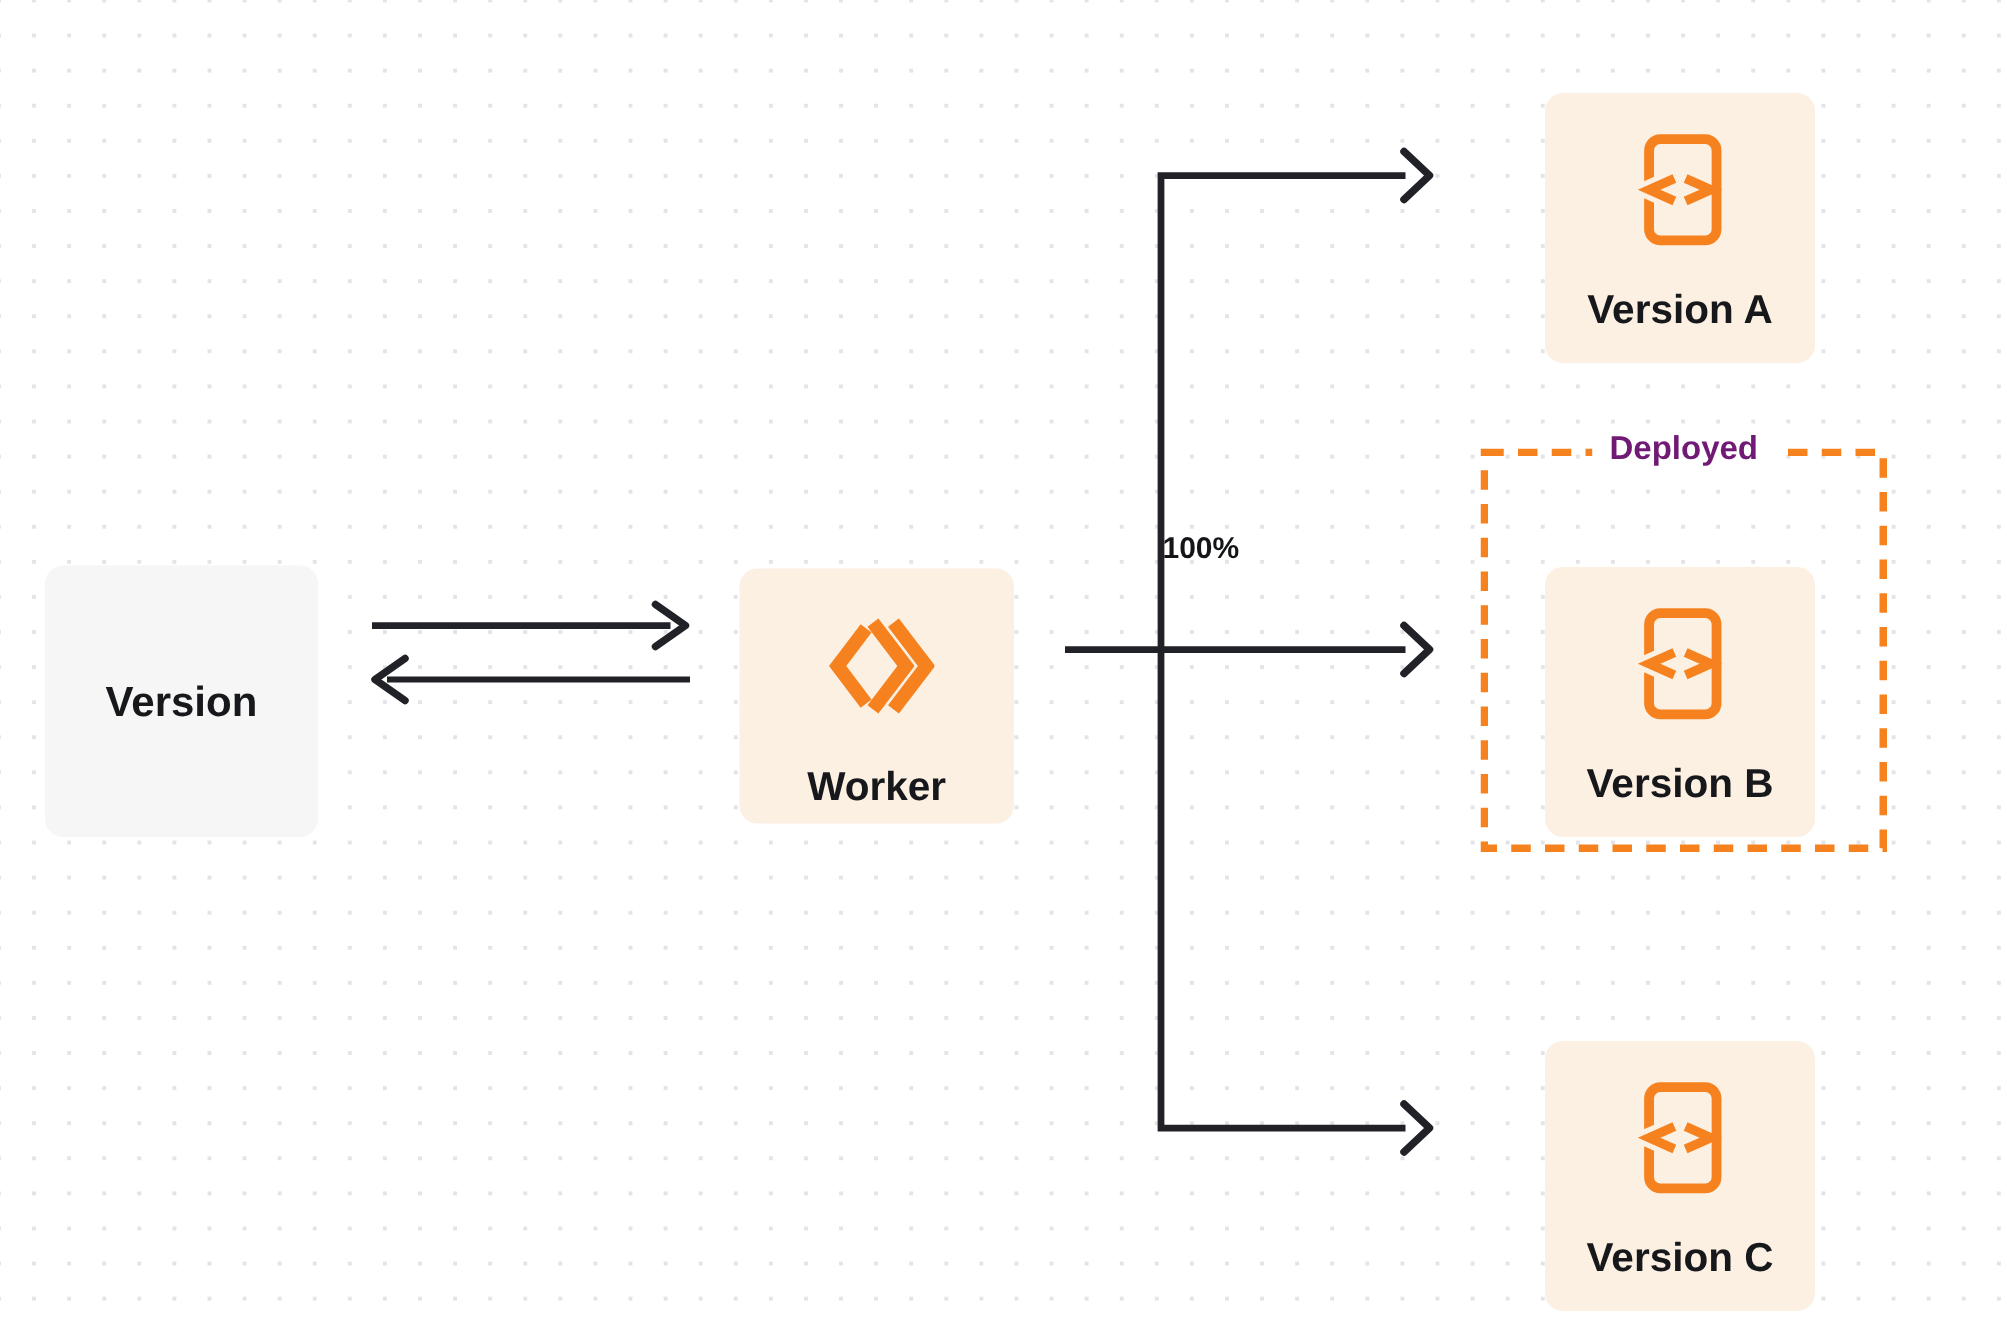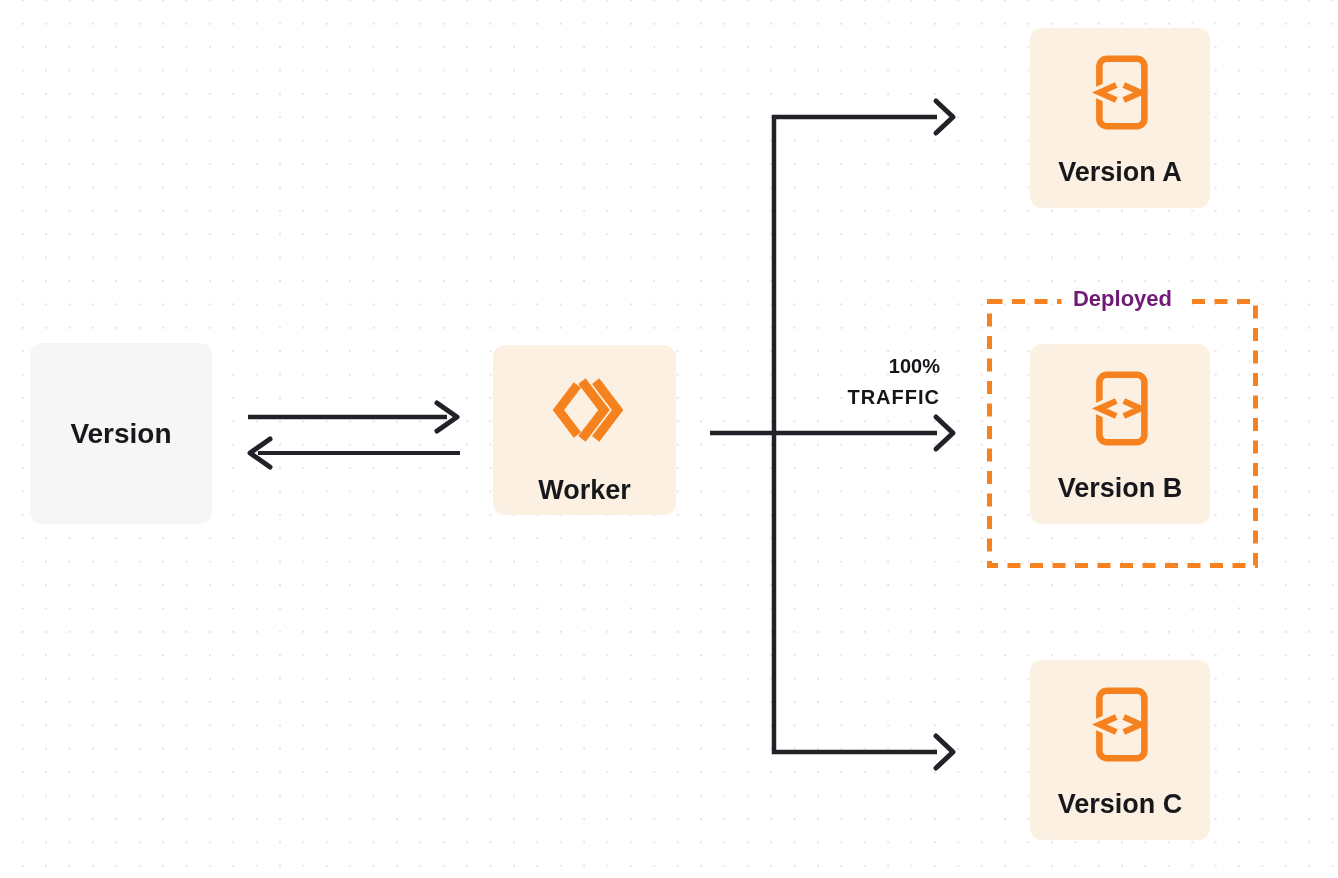--- a/index.html
+++ b/index.html
@@ -13,20 +13,21 @@
     background-size:23.4px 23.4px;
     background-position:11px 12px;
   }
   .node{
     position:absolute;
     border-radius:12px;
     display:flex;
     flex-direction:column;
     align-items:center;
     box-sizing:border-box;
+    margin-top:34px;
   }
   .node-label{
     font-size:27px;
     font-weight:700;
     color:#17181b;
     line-height:30px;
     white-space:nowrap;
   }
   .client-node{
     left:30px;top:343px;width:182px;height:181px;
@@ -49,21 +50,21 @@
   .version-a{top:28px;}
   .version-b{top:344px;}
   .version-c{top:660px;}
   .arrows{
     position:absolute;left:0;top:0;width:1338px;height:878px;
     pointer-events:none;
   }
   .traffic-label{
     position:absolute;
     left:775px;top:351px;width:165px;
-    text-align:right;
+    text-align:left;
     font-size:20px;
     font-weight:700;
     color:#141518;
     line-height:31px;
   }
   .traffic-label .tracked{letter-spacing:1px;}
   .deployed-region{
     position:absolute;
     left:987px;top:299px;width:271px;height:269px;
   }
@@ -122,21 +123,20 @@
           <path d="M46 12 L75 50 L46 88"></path>
           <path d="M64 12 L93 50 L64 88"></path>
         </g>
       </svg>
     </span>
     <span class="node-label">Worker</span>
   </div>
 
   <div class="traffic-label">
     <div>100%</div>
-    <div class="tracked">TRAFFIC</div>
   </div>
 
   <div class="deployed-region">
     <svg class="deployed-border" width="271" height="269" viewBox="0 0 271 269">
       <rect x="2.5" y="2.5" width="266" height="264" fill="none" stroke="#F6821F" stroke-width="5" stroke-dasharray="13 9.5"></rect>
     </svg>
     <span class="deployed-label">Deployed</span>
   </div>
 
   <div class="node version-node version-a">

